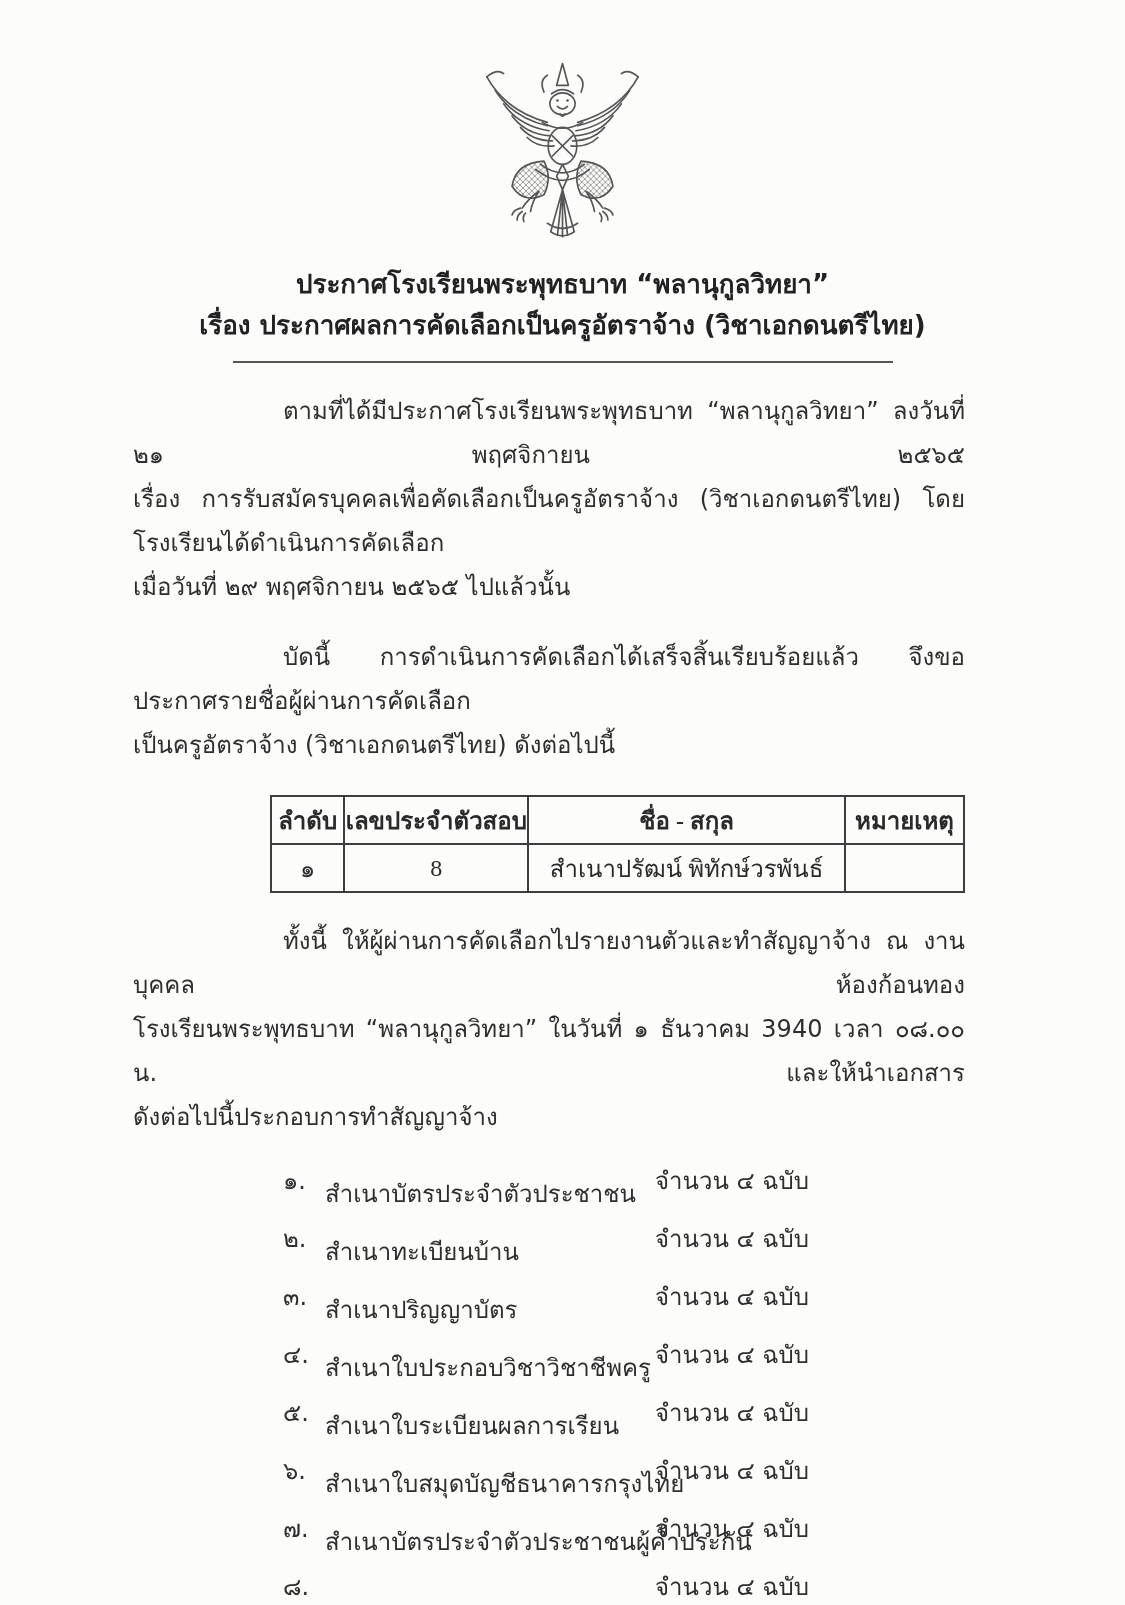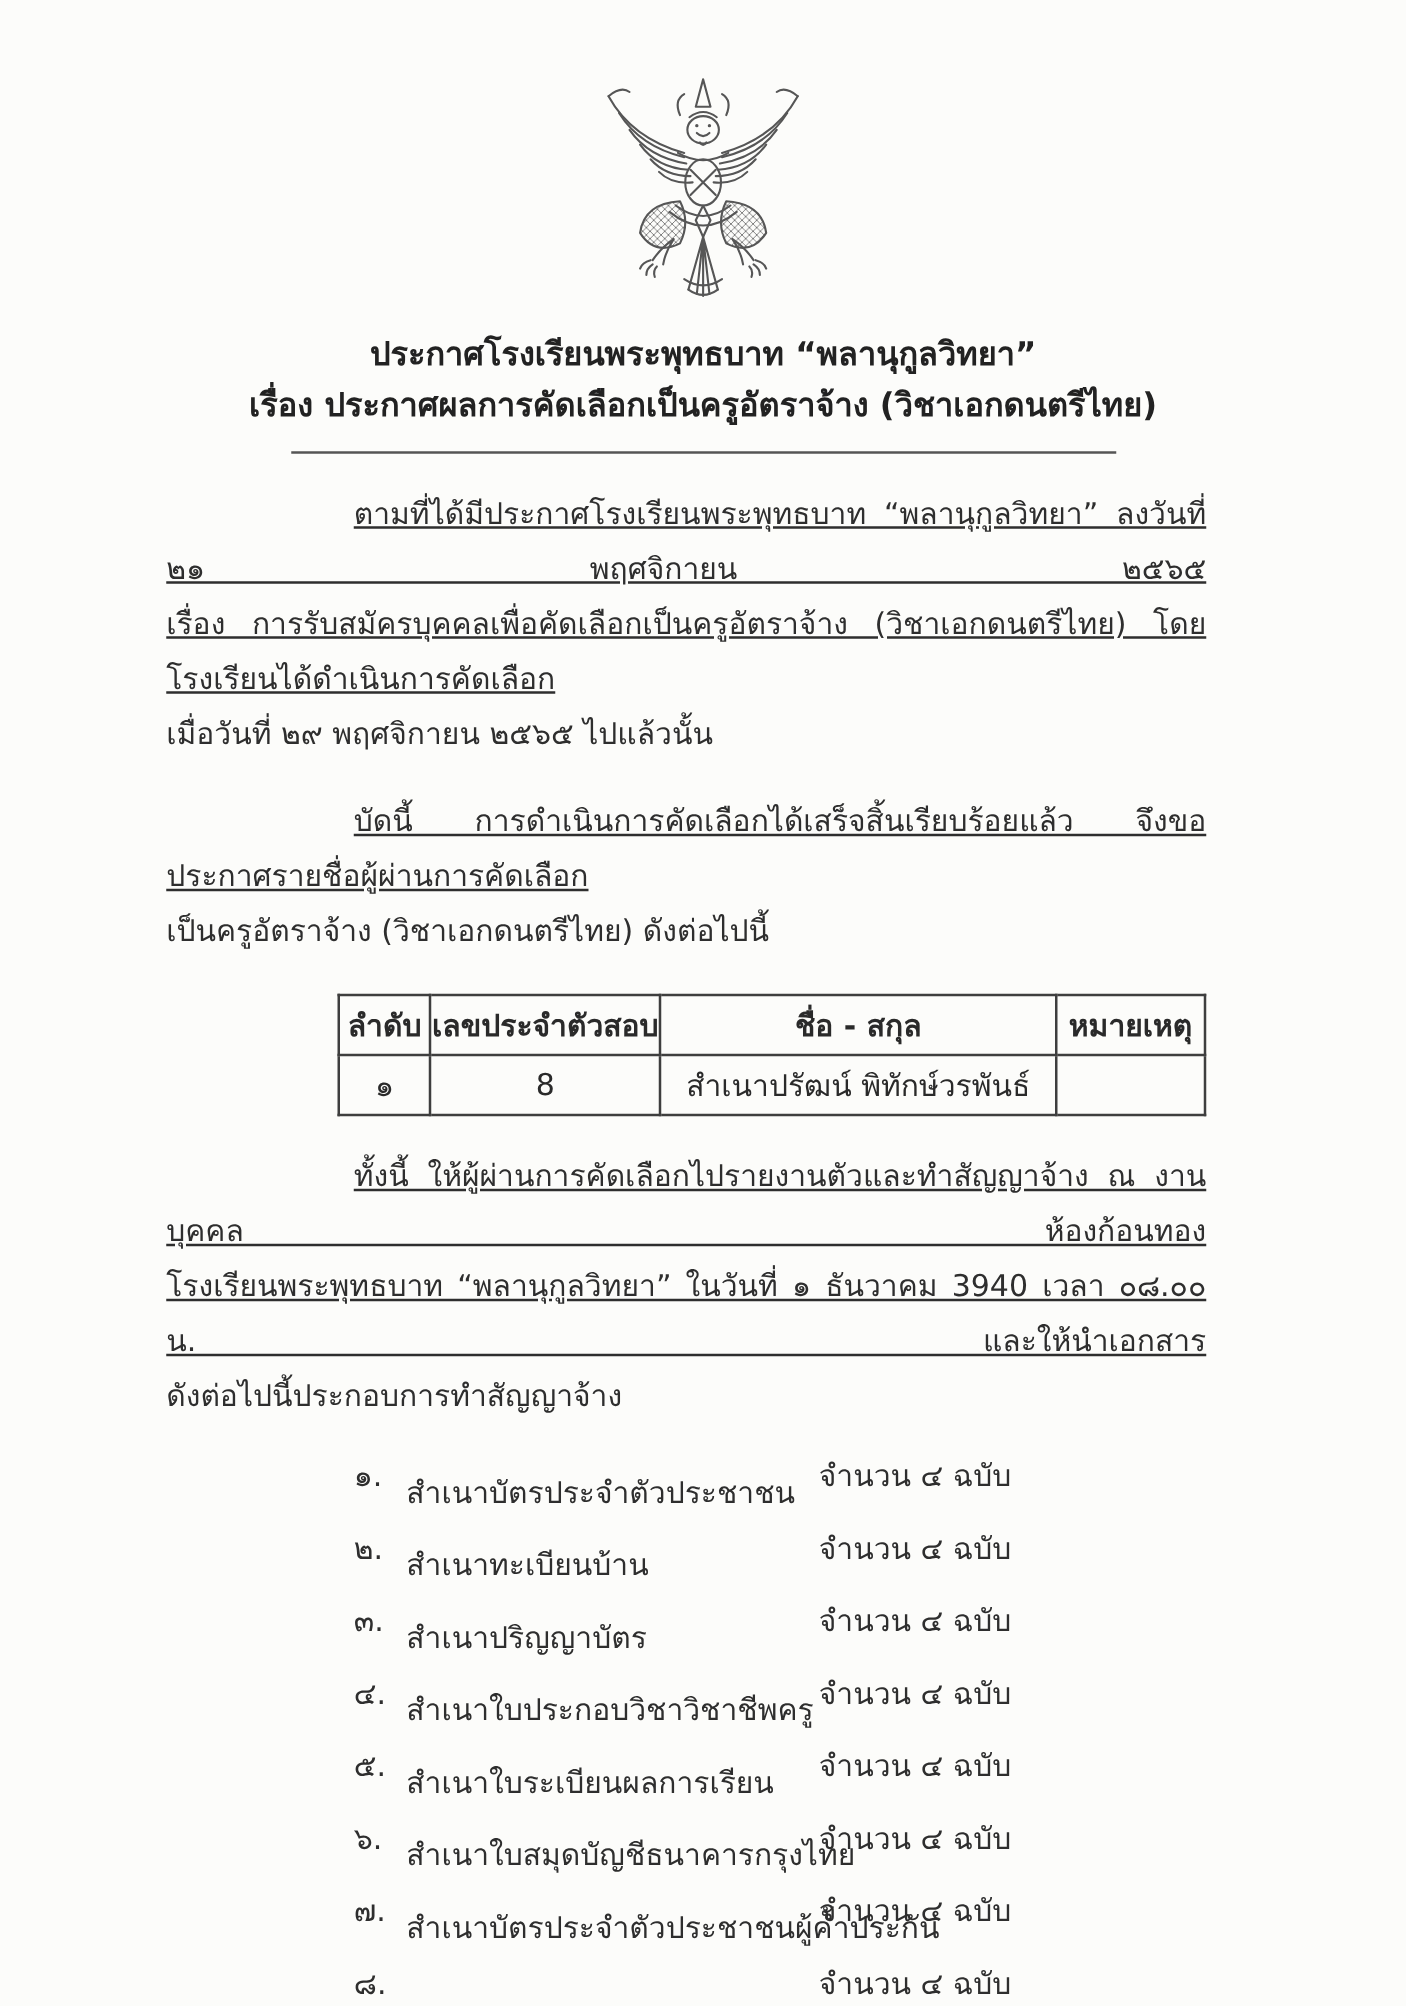--- a/index.html
+++ b/index.html
@@ -23,30 +23,30 @@
   .rule {
     width:660px; margin:15px auto 0 auto;
     border:none; border-top:2.5px solid #555; height:0;
   }
 
   .doc-body { padding:0 160px 0 133px; font-size:24px; }
 
   .para { margin-top:26px; }
   .pline { line-height:44px; white-space:nowrap; }
   .pline.indent { text-indent:150px; }
-  .pline.fill { white-space:normal; text-align:justify; text-align-last:justify;text-decoration:underline; }
+  .pline.fill { white-space:normal; text-align:justify; text-align-last:justify; }
 
   table.results {
     border-collapse:collapse; table-layout:fixed;
     margin:28px 0 0 137px;
     font-size:24px; color:#2a2a2a;
   }
   table.results th, table.results td {
     border:2px solid #3e3e3e; text-align:center; vertical-align:middle;
-    padding:0; height:46px; overflow:hidden;
+    padding:0; height:46px; overflow:hidden;font-family:Liberation Serif, serif;
   }
   table.results th { font-weight:bold; }
   .col-no { width:74px; } .col-id { width:190px; }
   .col-name { width:330px; } .col-note { width:120px; }
 
   .doc-list { margin:20px 0 0 150px; }
   .doc-item { display:flex; line-height:45px; }
   .li-label { display:flex; width:372px; }
   .li-no { width:42px; flex:none; }
   .li-text { flex:none;margin-top:13px; }

